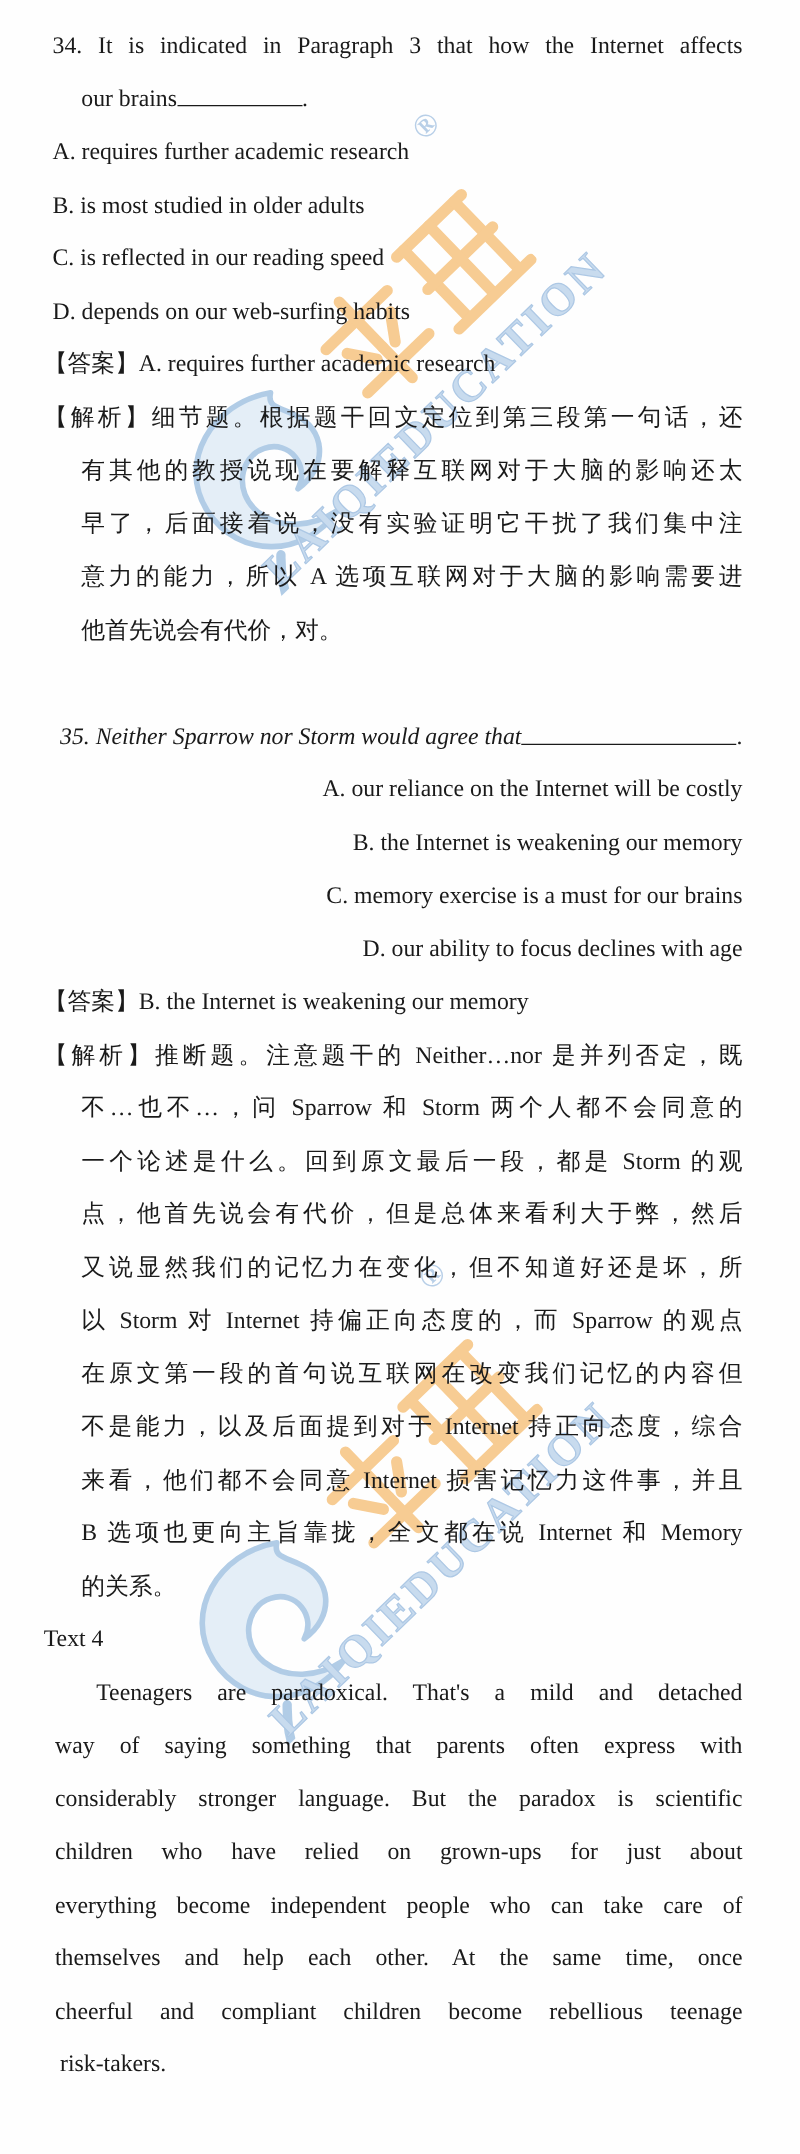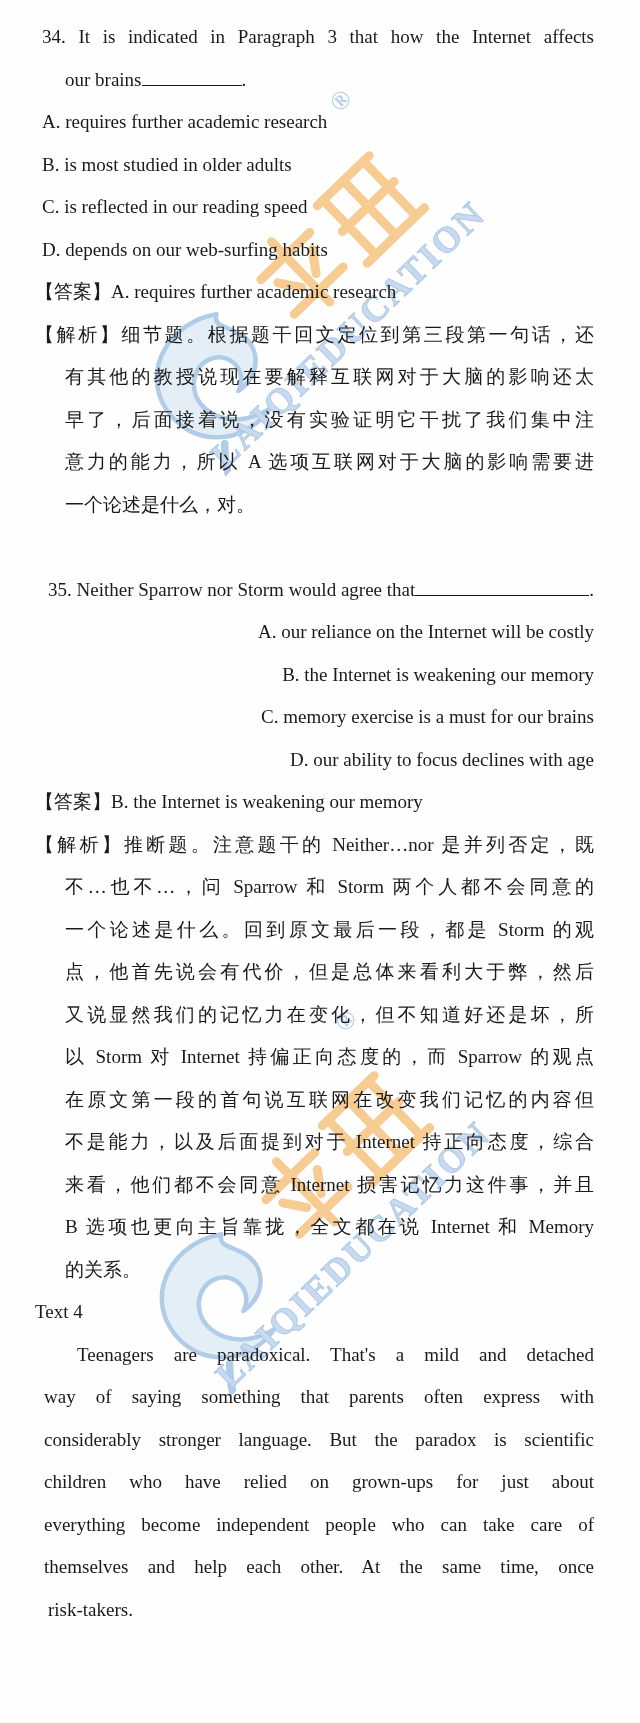--- a/index.html
+++ b/index.html
@@ -54,21 +54,21 @@
   .ml7{margin-left:7px;}
   .ml9{margin-left:9px;}
   .ml13{margin-left:13px;}
   .ml28{margin-left:28px;text-align:right;}
   .ml30{margin-left:30px;}
   .blank-inline{
     display:inline-block;width:100px;height:0.1em;
     border-bottom:1.6px solid #1a1a1a;
   }
   .stem-flex{display:flex;align-items:flex-end;}
-  .stem-flex .txt{white-space:pre;}
+  .stem-flex .txt{white-space:pre;font-style:italic;}
   .fill-blank{
     flex:1 1 auto;height:0;
     border-bottom:1.6px solid #1a1a1a;
     margin-bottom:15px;
     min-width:30px;
   }
   .gap-line{height:42.5px;}
   .center{text-align:left;}
   .indent-first{text-indent:33px;}
 </style>
@@ -134,21 +134,21 @@
       <div class="line ml30"><span>our brains</span><span class="blank-inline"></span><span>.</span></div>
       <div class="line ml7">A. requires further academic research</div>
       <div class="line ml7">B. is most studied in older adults</div>
       <div class="line ml7">C. is reflected in our reading speed</div>
       <div class="line ml7">D. depends on our web-surfing habits</div>
       <div class="line"><span>【答案】</span><span>A. requires further academic research</span></div>
       <div class="line just"><span>【解析】</span><span>细节题。根据题干回文定位到第三段第一句话，还</span></div>
       <div class="line just ml30">有其他的教授说现在要解释互联网对于大脑的影响还太</div>
       <div class="line just ml30">早了，后面接着说，没有实验证明它干扰了我们集中注</div>
       <div class="line just ml30">意力的能力，所以 A 选项互联网对于大脑的影响需要进</div>
-      <div class="line ml30">一个论述是什么，对。</div>
+      <div class="line ml30">他首先说会有代价，对。</div>
     </section>
 
     <div class="gap-line"></div>
 
     <section>
       <div class="line stem-flex ml13">
           <span class="txt">35. Neither Sparrow nor Storm would agree that</span>
           <span class="fill-blank"></span>
           <span>.</span>
         </div>
@@ -171,17 +171,18 @@
     </section>
 
     <section>
       <div class="line center">Text 4</div>
       <div class="line just ml9 indent-first">Teenagers are paradoxical. That's a mild and detached</div>
       <div class="line just ml9">way of saying something that parents often express with</div>
       <div class="line just ml9">considerably stronger language. But the paradox is scientific</div>
       <div class="line just ml9">children who have relied on grown-ups for just about</div>
       <div class="line just ml9">everything become independent people who can take care of</div>
       <div class="line just ml9">themselves and help each other. At the same time, once</div>
+      <div class="line just ml9">cheerful and compliant children become rebellious teenage</div>
       <div class="line ml13">risk-takers.</div>
     </section>
 
   </div>
 </div>
 
 </body></html>

